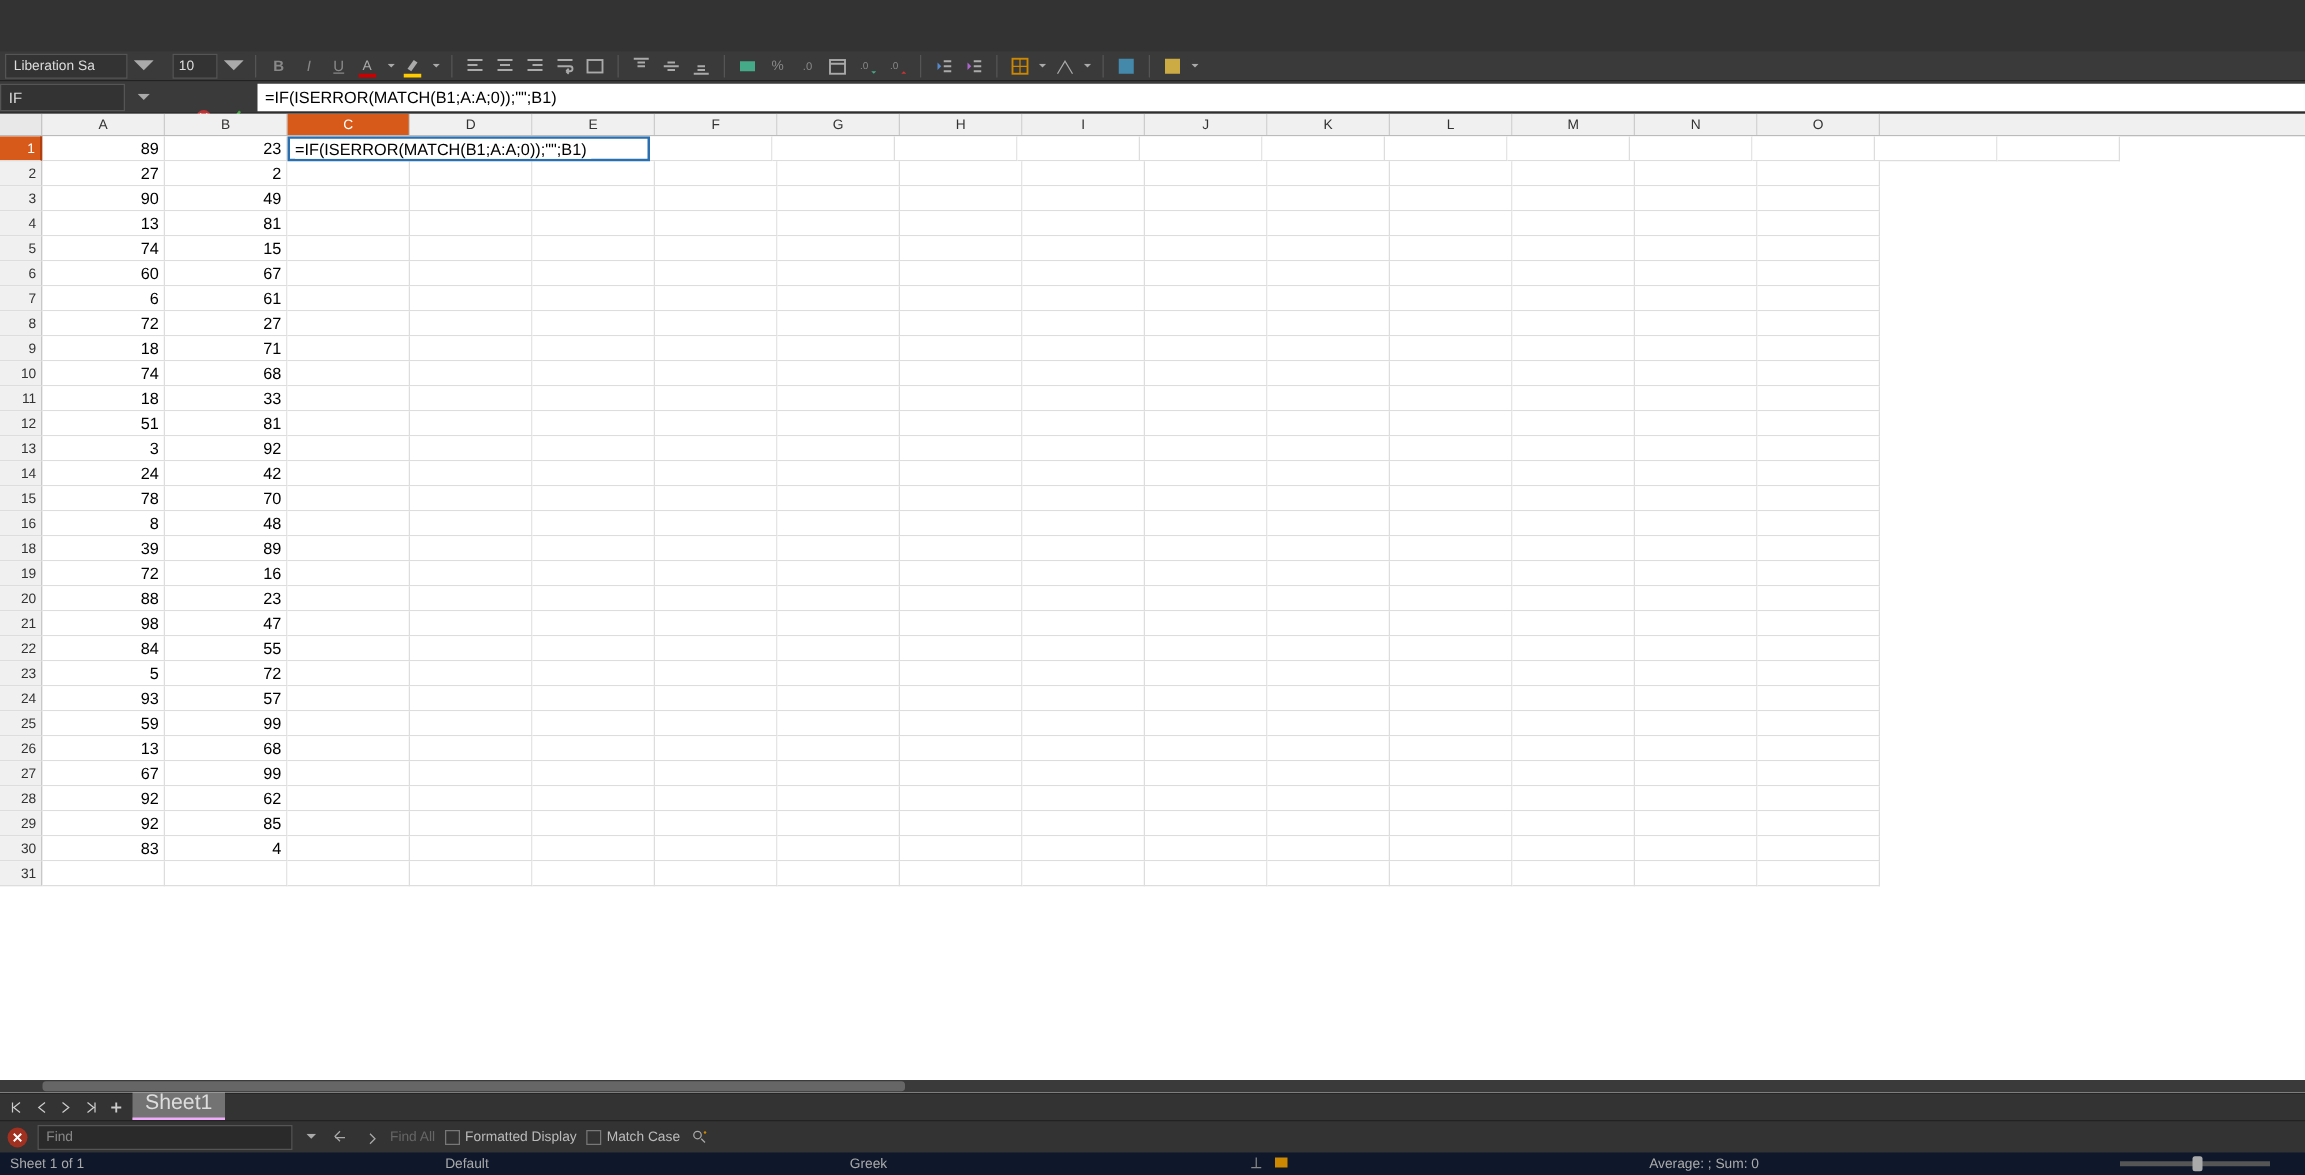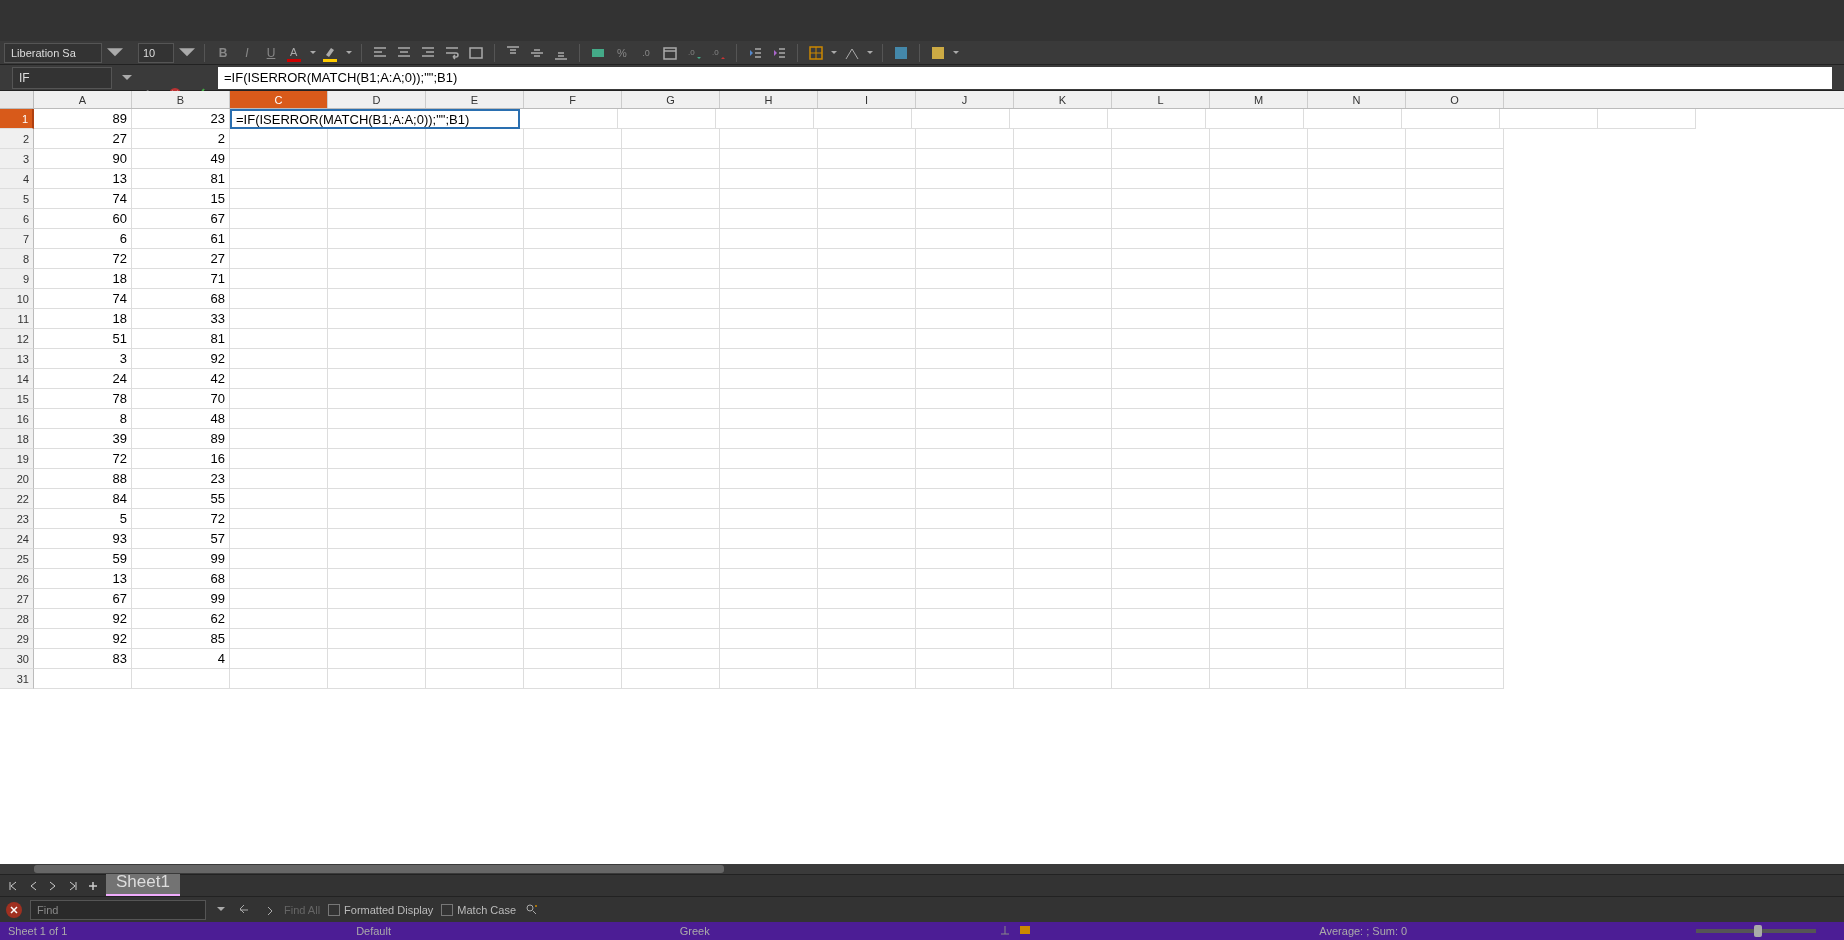--- a/index.html
+++ b/index.html
@@ -34,21 +34,21 @@
 .font-color { position:relative; }
 .font-color::after { content:""; position:absolute; bottom:1px; left:2px; right:4px; height:3px; background:#c00; }
 .hilite-color { position:relative; }
 .hilite-color::after { content:""; position:absolute; bottom:1px; left:2px; right:4px; height:3px; background:#fc0; }
 .dd-arrow { width:8px; height:20px; display:flex; align-items:center; justify-content:center; }
 .dd-arrow svg { width:6px; height:4px; }
 
 
 .formula-bar {
   height: 26px; background: #3a3a3a; display: flex; align-items: center;
-  padding: 0 12px; gap: 6px; border-bottom: 1px solid #222;
+  padding: 0 0; gap: 6px; border-bottom: 1px solid #222;
 }
 .name-box {
   width: 100px; height: 22px; background: #333; color: #ddd; font-size: 12px;
   padding: 0 6px; display: flex; align-items: center; border: 1px solid #555;
 }
 .name-dd { width: 18px; height: 22px; display:flex; align-items:center; justify-content:center; }
 .fx-btn { width: 18px; height: 18px; display:flex; align-items:center; justify-content:center;margin-top:32px; }
 .formula-input {
   flex: 1; height: 22px; background: #fff; color: #000; font-size: 13px;
   padding: 0 6px; display: flex; align-items: center; margin-left: 4px;
@@ -102,32 +102,32 @@
 
 .find-bar {
   height: 26px; background: #333; display:flex; align-items:center; padding:0 6px; gap:8px;
   border-top:1px solid #222;
 }
 .find-close {
   width:16px; height:16px; border-radius:8px; background:#a03020; display:flex;
   align-items:center; justify-content:center;
 }
 .find-input {
-  width: 176px; height: 20px; background:#2a2a2a; border:1px solid #555;
+  width: 204px; height: 20px; background:#2a2a2a; border:1px solid #555;
   color:#888; font-size:11px; padding:0 6px; display:flex; align-items:center;
 }
 .find-dd { width:14px; height:20px; display:flex; align-items:center; justify-content:center; }
 .find-arrow { width:16px; height:16px; display:flex; align-items:center; justify-content:center; }
 .find-all { font-size:11px; color:#666; }
 .chk-wrap { display:flex; align-items:center; gap:4px; font-size:11px; color:#bbb; }
 .chk { width:12px; height:12px; border:1px solid #777; background:#333; }
 
 
 .status-bar {
-  height: 18px; background:#4c1d95; display:flex; align-items:center;
+  height: 18px; background:#0f172a; display:flex; align-items:center;
   font-size:11px; color:#aaa; padding:0 8px; justify-content:space-between;
 }
 .zoom-slider {
   width: 120px; height:4px; background:#555; position:relative; margin-right:20px;
 }
 .zoom-slider::before { content:""; position:absolute; left:60px; top:-3px; width:2px; height:10px; background:#888; }
 .zoom-thumb { position:absolute; left:58px; top:-4px; width:8px; height:12px; background:#aaa; border-radius:2px; }
 
 .chev-down { fill:#aaa; }
 .icon-stroke { stroke:#aaa; stroke-width:1.5; fill:none; }
@@ -681,20 +681,38 @@
         <div class="cell"></div>
         <div class="cell"></div>
         <div class="cell"></div>
         <div class="cell"></div>
         <div class="cell"></div>
         <div class="cell"></div>
         <div class="cell"></div>
         <div class="cell"></div>
       </div>
       <div class="row">
+        <div class="row-h">21</div>
+        <div class="cell">98</div>
+        <div class="cell">47</div>
+        <div class="cell"></div>
+        <div class="cell"></div>
+        <div class="cell"></div>
+        <div class="cell"></div>
+        <div class="cell"></div>
+        <div class="cell"></div>
+        <div class="cell"></div>
+        <div class="cell"></div>
+        <div class="cell"></div>
+        <div class="cell"></div>
+        <div class="cell"></div>
+        <div class="cell"></div>
+        <div class="cell"></div>
+      </div>
+      <div class="row">
         <div class="row-h">22</div>
         <div class="cell">84</div>
         <div class="cell">55</div>
         <div class="cell"></div>
         <div class="cell"></div>
         <div class="cell"></div>
         <div class="cell"></div>
         <div class="cell"></div>
         <div class="cell"></div>
         <div class="cell"></div>

